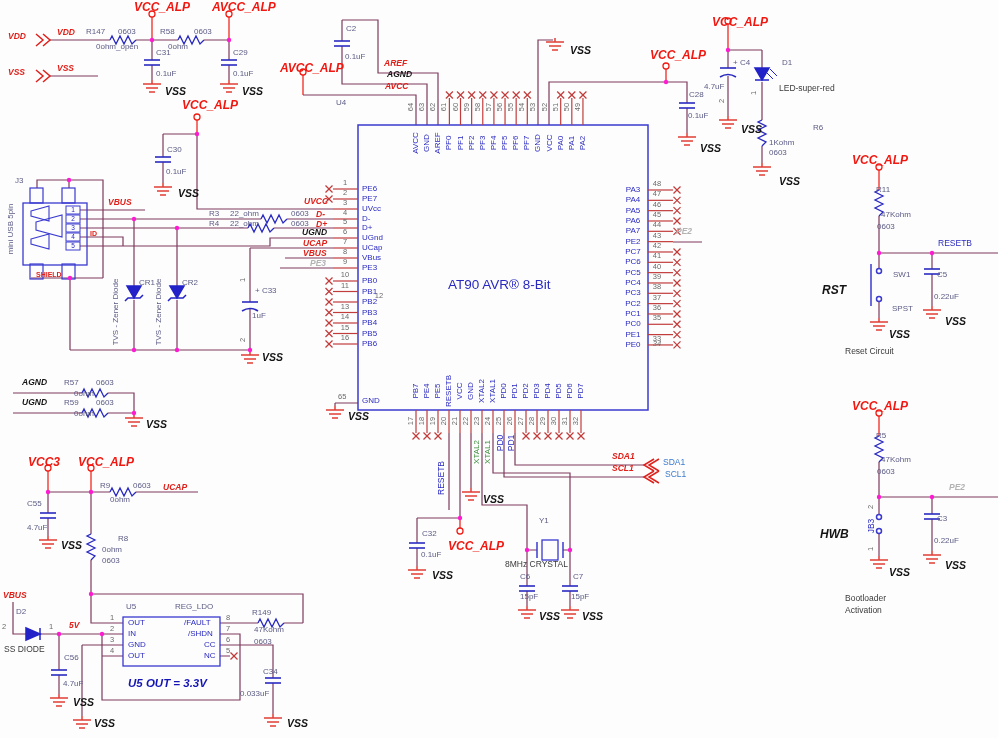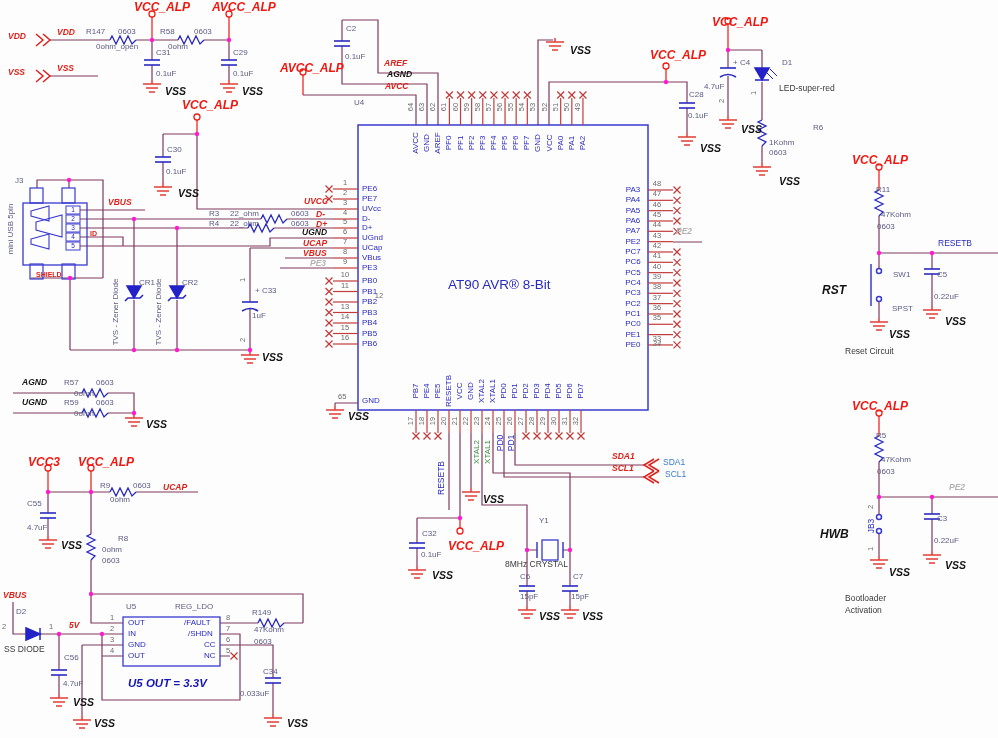--- a/index.html
+++ b/index.html
@@ -397,21 +397,21 @@
     <div class="lbl c" style="left: 96px; top: 399px;">0603</div>
     <div class="lbl c" style="left: 74px; top: 410px;">0ohm</div>
     <div class="lbl vss" style="left: 146px; top: 419px;">VSS</div>
     <div class="lbl p" style="left: 280px; top: 62px;">AVCC_ALP</div>
     <div class="lbl c" style="left: 346px; top: 25px;">C2</div>
     <div class="lbl c" style="left: 345px; top: 53px;">0.1uF</div>
     <div class="lbl r" style="left: 384px; top: 59px;">AREF</div>
     <div class="lbl bk" style="left: 387px; top: 70px;">AGND</div>
     <div class="lbl r" style="left: 385px; top: 82px;">AVCC</div>
     <div class="lbl vss" style="left: 570px; top: 45px;">VSS</div>
-    <div class="lbl c" style="left: 354px; top: 99px;">U4</div>
+    <div class="lbl c" style="left: 336px; top: 99px;">U4</div>
     <div class="lbl p" style="left: 650px; top: 49px;">VCC_ALP</div>
     <div class="lbl c" style="left: 689px; top: 91px;">C28</div>
     <div class="lbl c" style="left: 688px; top: 112px;">0.1uF</div>
     <div class="lbl vss" style="left: 700px; top: 143px;">VSS</div>
     <div class="lbl p" style="left: 712px; top: 16px;">VCC_ALP</div>
     <div class="lbl c" style="left: 733px; top: 59px;">+ C4</div>
     <div class="lbl c" style="left: 704px; top: 83px;">4.7uF</div>
     <div class="lbl pn rot" style="left: 722px; top: 101px;">2</div>
     <div class="lbl vss" style="left: 741px; top: 124px;">VSS</div>
     <div class="lbl c" style="left: 782px; top: 59px;">D1</div>

